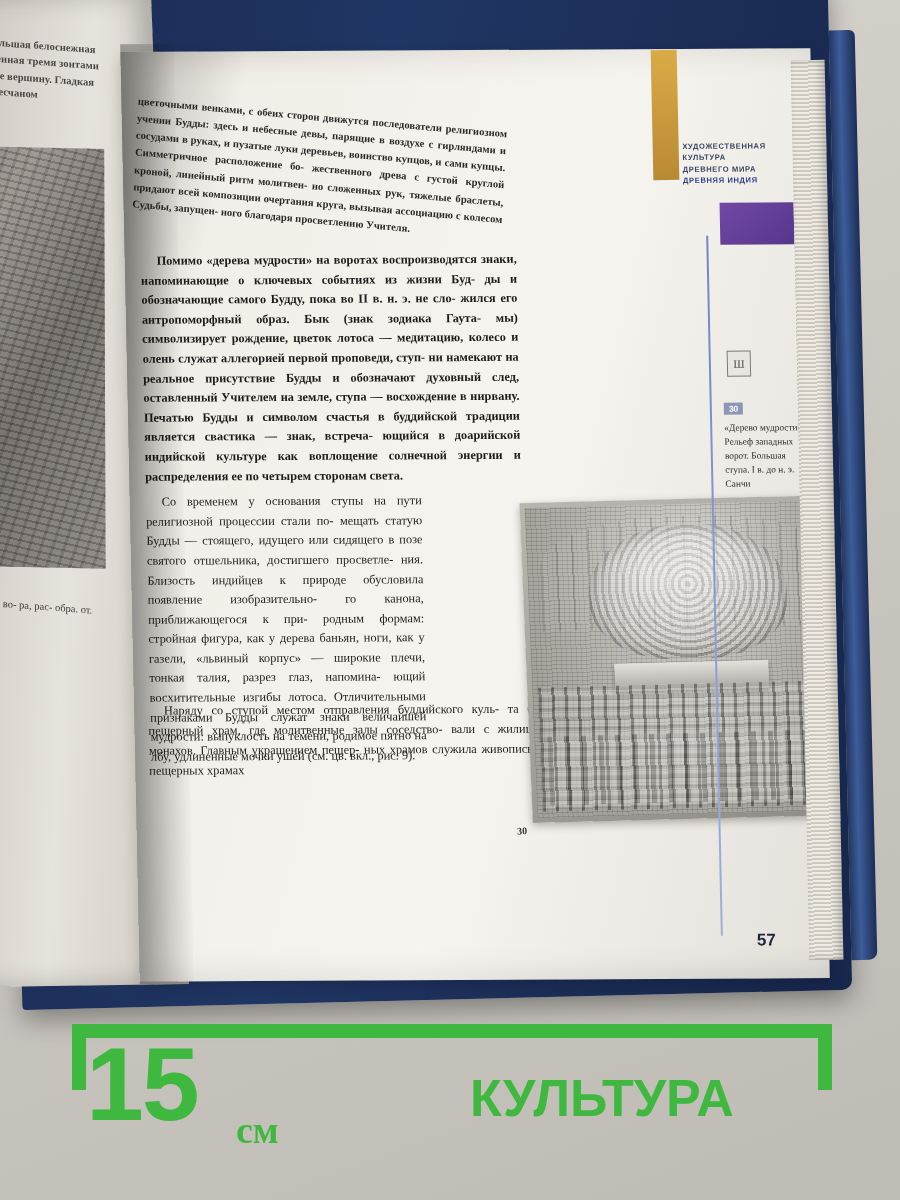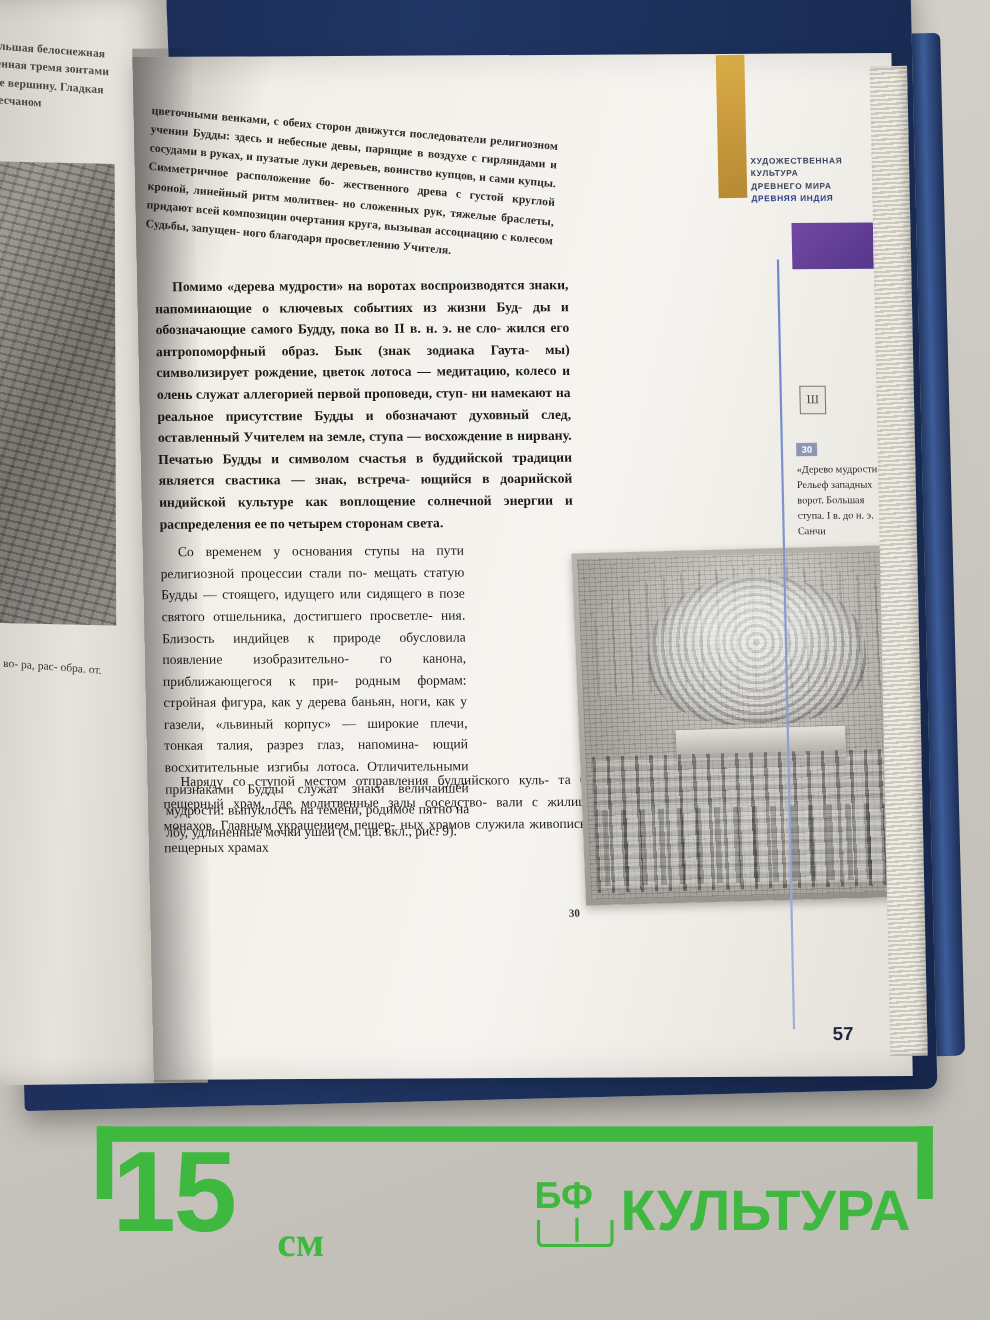--- a/index.html
+++ b/index.html
@@ -241,21 +241,21 @@
   }
   .ribbon{
     position:absolute;left:672px;top:60px;width:26px;height:130px;
     background:linear-gradient(180deg,#d8a83f,#b5842a);
     transform:rotate(-1.2deg);
     opacity:.95;
   }
 
   
   .banner{
-    position:absolute;left:16px;bottom:0;width:864px;height:210px;
+    position:absolute;left:0;bottom:0;width:864px;height:210px;
   }
   .ruler-bar{
     position:absolute;left:72px;top:34px;width:760px;height:14px;
     background:#3fb83f;
   }
   .ruler-tick-l{
     position:absolute;left:72px;top:34px;width:14px;height:66px;background:#3fb83f;
   }
   .ruler-tick-r{
     position:absolute;left:818px;top:34px;width:14px;height:66px;background:#3fb83f;
@@ -363,19 +363,15 @@
 </div>
 
 <div class="banner">
   <div class="ruler-bar"></div>
   <div class="ruler-tick-l"></div>
   <div class="ruler-tick-r"></div>
   <div class="size-num">15</div>
   <div class="size-unit">см</div>
 
   <div class="brand">
-    <div class="brand-mark">
-      <span class="bf">БФ</span>
-      <span class="bookicon"></span>
-    </div>
     <div class="brand-name">КУЛЬТУРА</div>
   </div>
 </div>
 
 </body></html>

